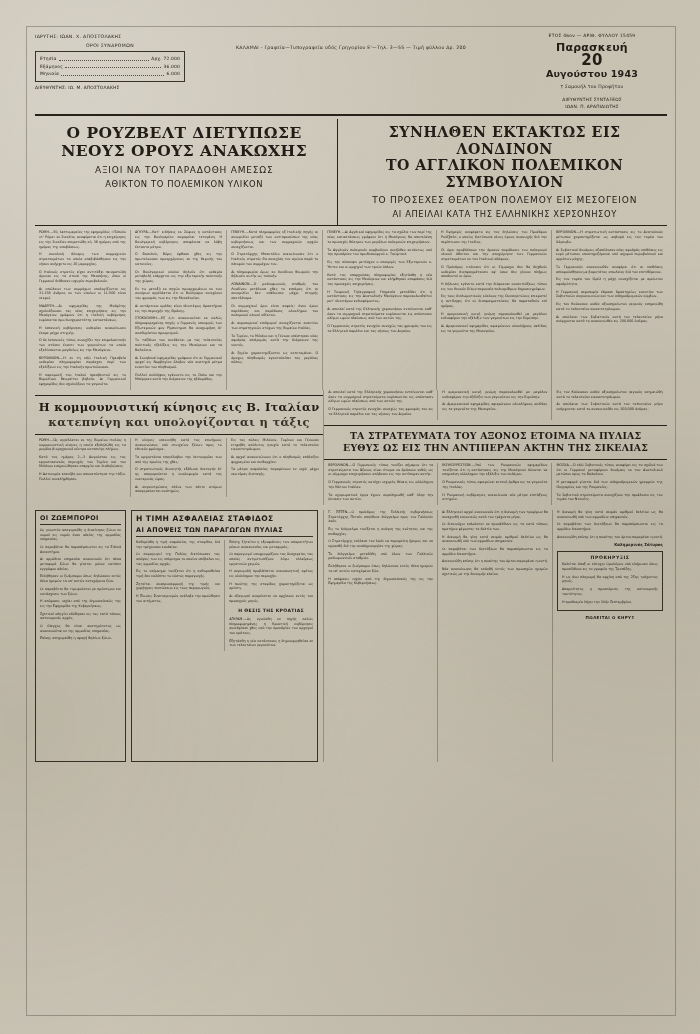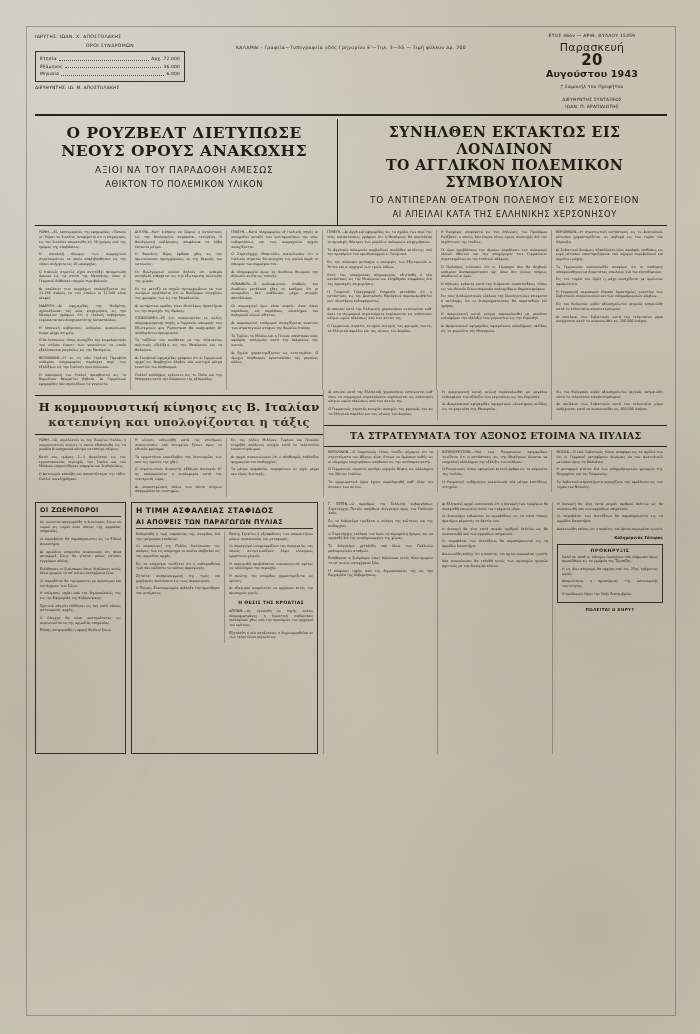--- a/index.html
+++ b/index.html
@@ -48,21 +48,21 @@
   .logo{
     font-family:"DejaVu Serif", serif;
     font-weight:bold;
     font-size:41px;
     letter-spacing:7px;
     line-height:1;
     margin:3px 0 2px;
   }
   .mast-center .addr{font-size:4.6px;letter-spacing:.3px;margin-top:12px;}
   .issue-line{font-size:4.4px;letter-spacing:.3px;}
-  .date-day{font-size:11px;font-weight:normal;line-height:1.05;margin-top:2px;}
+  .date-day{font-size:11px;font-weight:bold;line-height:1.05;margin-top:2px;}
   .date-num{font-size:15px;font-weight:bold;line-height:1.05;}
   .date-rest{font-size:9.5px;font-weight:bold;line-height:1.15;}
   .price-line{font-size:4.6px;margin-top:3px;}
   .dir2{font-size:4.4px;margin-top:7px;line-height:1.5;}
 
   
   .headband{display:flex;border-bottom:1.4px solid #2a251c;margin-top:3px;}
   .hb-left{width:48%;box-sizing:border-box;padding:5px 6px 5px 2px;border-right:1.4px solid #2a251c;text-align:center;}
   .hb-right{width:52%;box-sizing:border-box;padding:5px 2px 5px 6px;text-align:center;}
   .h1{font-family:"DejaVu Serif",serif;font-weight:bold;font-size:15.5px;line-height:1.16;letter-spacing:.5px;}
@@ -186,21 +186,21 @@
   <div class="headband">
     <div class="hb-left">
       <div class="h1">Ο ΡΟΥΖΒΕΛΤ ΔΙΕΤΥΠΩΣΕ</div>
       <div class="h1">ΝΕΟΥΣ ΟΡΟΥΣ ΑΝΑΚΩΧΗΣ</div>
       <div class="h2">ΑΞΙΟΙ ΝΑ ΤΟΥ ΠΑΡΑΔΟΘΗ ΑΜΕΣΩΣ</div>
       <div class="h2b">ΑΘΙΚΤΟΝ ΤΟ ΠΟΛΕΜΙΚΟΝ ΥΛΙΚΟΝ</div>
     </div>
     <div class="hb-right">
       <div class="h1 small">ΣΥΝΗΛΘΕΝ ΕΚΤΑΚΤΩΣ ΕΙΣ ΛΟΝΔΙΝΟΝ</div>
       <div class="h1 small">ΤΟ ΑΓΓΛΙΚΟΝ ΠΟΛΕΜΙΚΟΝ ΣΥΜΒΟΥΛΙΟΝ</div>
-      <div class="h2">ΤΟ ΑΝΤΙΠΕΡΑΝ ΘΕΑΤΡΟΝ ΠΟΛΕΜΟΥ ΕΙΣ ΜΕΣΟΓΕΙΟΝ</div>
+      <div class="h2">ΤΟ ΠΡΟΣΕΧΕΣ ΘΕΑΤΡΟΝ ΠΟΛΕΜΟΥ ΕΙΣ ΜΕΣΟΓΕΙΟΝ</div>
       <div class="h2b">ΑΙ ΑΠΕΙΛΑΙ ΚΑΤΑ ΤΗΣ ΕΛΛΗΝΙΚΗΣ ΧΕΡΣΟΝΗΣΟΥ</div>
     </div>
   </div>
 
   <div class="cols">
     <div class="col c1">
       <p>ΡΩΜΗ.—Είς λεπτομερείας της εφημερίδος «Πόπολο ντ' Ρόμα» εκ Σικελίας αναφέρεται ότι η επιχείρησις εις την Σικελίαν επερατώθη είς 38 ημέρας από της ημέρας της αποβάσεως.</p>
       <p>Η συνολική δύναμις των συμμαχικών στρατευμάτων τα οποία απεβιβάσθησαν εις την νήσον ανήρχετο εις 20 μεραρχίας.</p>
       <p>Ο Ιταλικός στρατός είχεν αντιτάξει πεισματώδη άμυναν εις τα στενά της Μεσσήνης, όπου οι Γερμανοί διέθεσαν ισχυρόν πυροβολικόν.</p>
       <p>Αι απώλειαι των συμμάχων υπολογίζονται εις 31.158 άνδρας εκ των οποίων οι 11.500 είναι νεκροί.</p>
@@ -296,20 +296,21 @@
           <p>Η αμερικανική κοινή γνώμη παρακολουθεί με μεγάλον ενδιαφέρον την εξέλιξιν των γεγονότων εις την Ευρώπην.</p>
           <p>Αι Αμερικανικαί εφημερίδες αφιερώνουν ολοκλήρους σελίδας εις τα γεγονότα της Μεσογείου.</p>
         </div>
         <div class="col" style="width:33.3%">
           <p>Εις τον Καύκασον ουδέν αξιοσημείωτον γεγονός εσημειώθη κατά το τελευταίον εικοσιτετράωρον.</p>
           <p>Αι απώλειαι των Σοβιετικών κατά τον τελευταίον μήνα ανέρχονται κατά το ανακοινωθέν εις 200.000 άνδρας.</p>
         </div>
       </div>
       <div class="sec-head-sm">
         <div>ΤΑ ΣΤΡΑΤΕΥΜΑΤΑ ΤΟΥ ΑΞΟΝΟΣ ΕΤΟΙΜΑ ΝΑ ΠΥΛΙΑΣ</div>
+        <div>ΕΥΘΥΣ ΩΣ ΕΙΣ ΤΗΝ ΑΝΤΙΠΕΡΑΝ ΑΚΤΗΝ ΤΗΣ ΣΙΚΕΛΙΑΣ</div>
       </div>
       <div class="cols" style="margin-top:3px">
         <div class="col" style="width:33.3%">
           <p>ΒΕΡΟΛΙΝΟΝ.—Ο Γερμανικός τύπος τονίζει σήμερον ότι τα στρατεύματα του Άξονος είναι έτοιμα να δράσουν ευθύς ως οι σύμμαχοι επιχειρήσουν απόβασιν εις την αντίπεραν ακτήν.</p>
           <p>Ο Γερμανικός στρατός κατέχει ισχυράς θέσεις εις ολόκληρον την Νότιον Ιταλίαν.</p>
           <p>Τα οχυρωματικά έργα έχουν συμπληρωθή καθ' όλην την έκτασιν των ακτών.</p>
         </div>
         <div class="col" style="width:33.3%">
           <p>ΒΟΥΚΟΥΡΕΣΤΙΟΝ.—Υπό των Ρουμανικών εφημερίδων τονίζεται ότι η κατάστασις εις την Μεσόγειον δύναται να επηρεάση ολόκληρον την εξέλιξιν του πολέμου.</p>
           <p>Ο Ρουμανικός τύπος αφιερώνει εκτενή άρθρα εις τα γεγονότα της Ιταλίας.</p>

